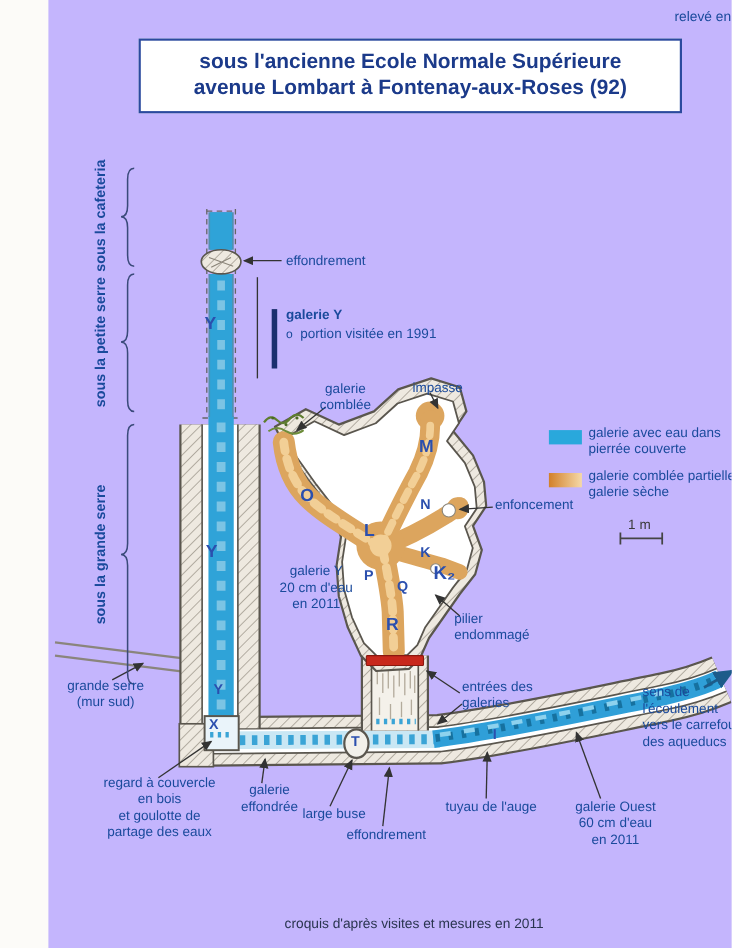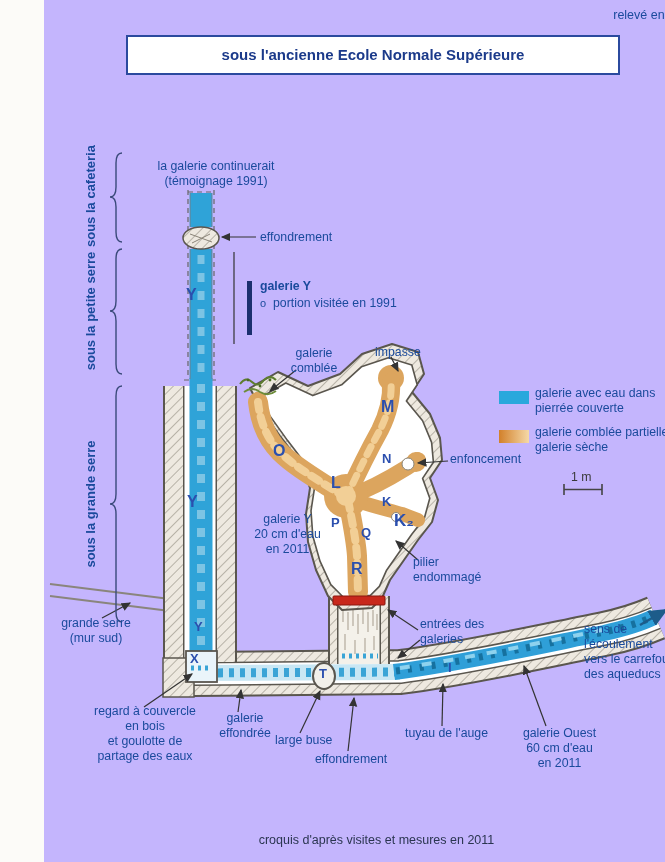--- a/index.html
+++ b/index.html
@@ -8,21 +8,21 @@
   svg.map{position:absolute;left:0;top:0;z-index:1;}
   .overlay{position:absolute;left:0;top:0;width:665px;height:862px;z-index:2;pointer-events:none;}
   .ann{position:absolute;color:#1a4a9c;font-size:12.3px;line-height:1.22;white-space:pre-line;}
   .center{text-align:center;}
   .dark{color:#3a3a3a;}
   .note-top{position:absolute;right:14px;top:8px;color:#1a4a9c;font-size:12.5px;}
   .caption{position:absolute;left:0;top:833px;width:665px;text-align:center;color:#2a3550;font-size:12.5px;}
   .title-box{position:absolute;left:82px;top:35px;width:494px;border:2.5px solid #2b4a9e;
              background:#fff;text-align:center;padding:8px 4px 9px;box-sizing:border-box;}
   .t1{font-size:20.5px;font-weight:bold;color:#1b3a8a;margin:1px 0 3px;}
-  .t2{font-size:15px;font-weight:bold;color:#1b3a8a;margin:1px 0;}
+  .t2{font-size:19px;font-weight:bold;color:#1b3a8a;margin:1px 0;}
   .vlabel{position:absolute;height:18px;line-height:18px;text-align:center;transform:rotate(-90deg);
           color:#1a4a9c;font-size:13px;font-weight:bold;white-space:nowrap;}
   .letter{position:absolute;color:#2b4fae;font-weight:bold;font-size:16px;line-height:1;}
   .letter.sm{font-size:13px;}
   .letter.xs{font-size:17px;}
   .gy-bar{position:absolute;left:203px;top:281px;width:5px;height:54px;background:#1b2f6e;}
   .gy-header{position:absolute;left:216px;top:279px;font-weight:bold;}
   .gy-rows{position:absolute;left:216px;top:296px;}
   .gy-row{white-space:nowrap;height:16px;color:#1a4a9c;font-size:12.3px;}
   .gy-bullet{display:inline-block;width:13px;font-size:11px;}
@@ -185,28 +185,27 @@
       <path d="M78,386 Q72,386 72,396 L72,494 Q72,504 66,504 Q72,504 72,514 L72,612 Q72,622 78,622"></path>
     </g>
   </svg>
 
   <div class="overlay">
 
     <div class="note-top">relevé en 2011</div>
 
     <div class="title-box">
       <div class="t2">sous l'ancienne Ecole Normale Supérieure</div>
+      <div class="t2">avenue Lombart à Fontenay-aux-Roses (92)</div>
     </div>
 
     <div class="vlabel" style="left:-3px;top:188px;width:100px;">sous la cafeteria</div>
     <div class="vlabel" style="left:-15px;top:302px;width:124px;">sous la petite serre</div>
     <div class="vlabel" style="left:-19px;top:495px;width:132px;">sous la grande serre</div>
 
-    <div class="ann center" style="left:92px;top:159px;width:160px;">la galerie continuerait
-(témoignage 1991)</div>
     <div class="ann" style="left:216px;top:230px;">effondrement</div>
 
     <div class="gy-bar"></div>
     <div class="ann gy-header">galerie Y</div>
     <div class="gy-rows">
       <div class="gy-row"><span class="gy-bullet">o</span><span>portion visitée en 1991</span></div>
     </div>
 
     <div class="ann center" style="left:230px;top:346px;width:80px;">galerie
 comblée</div>

